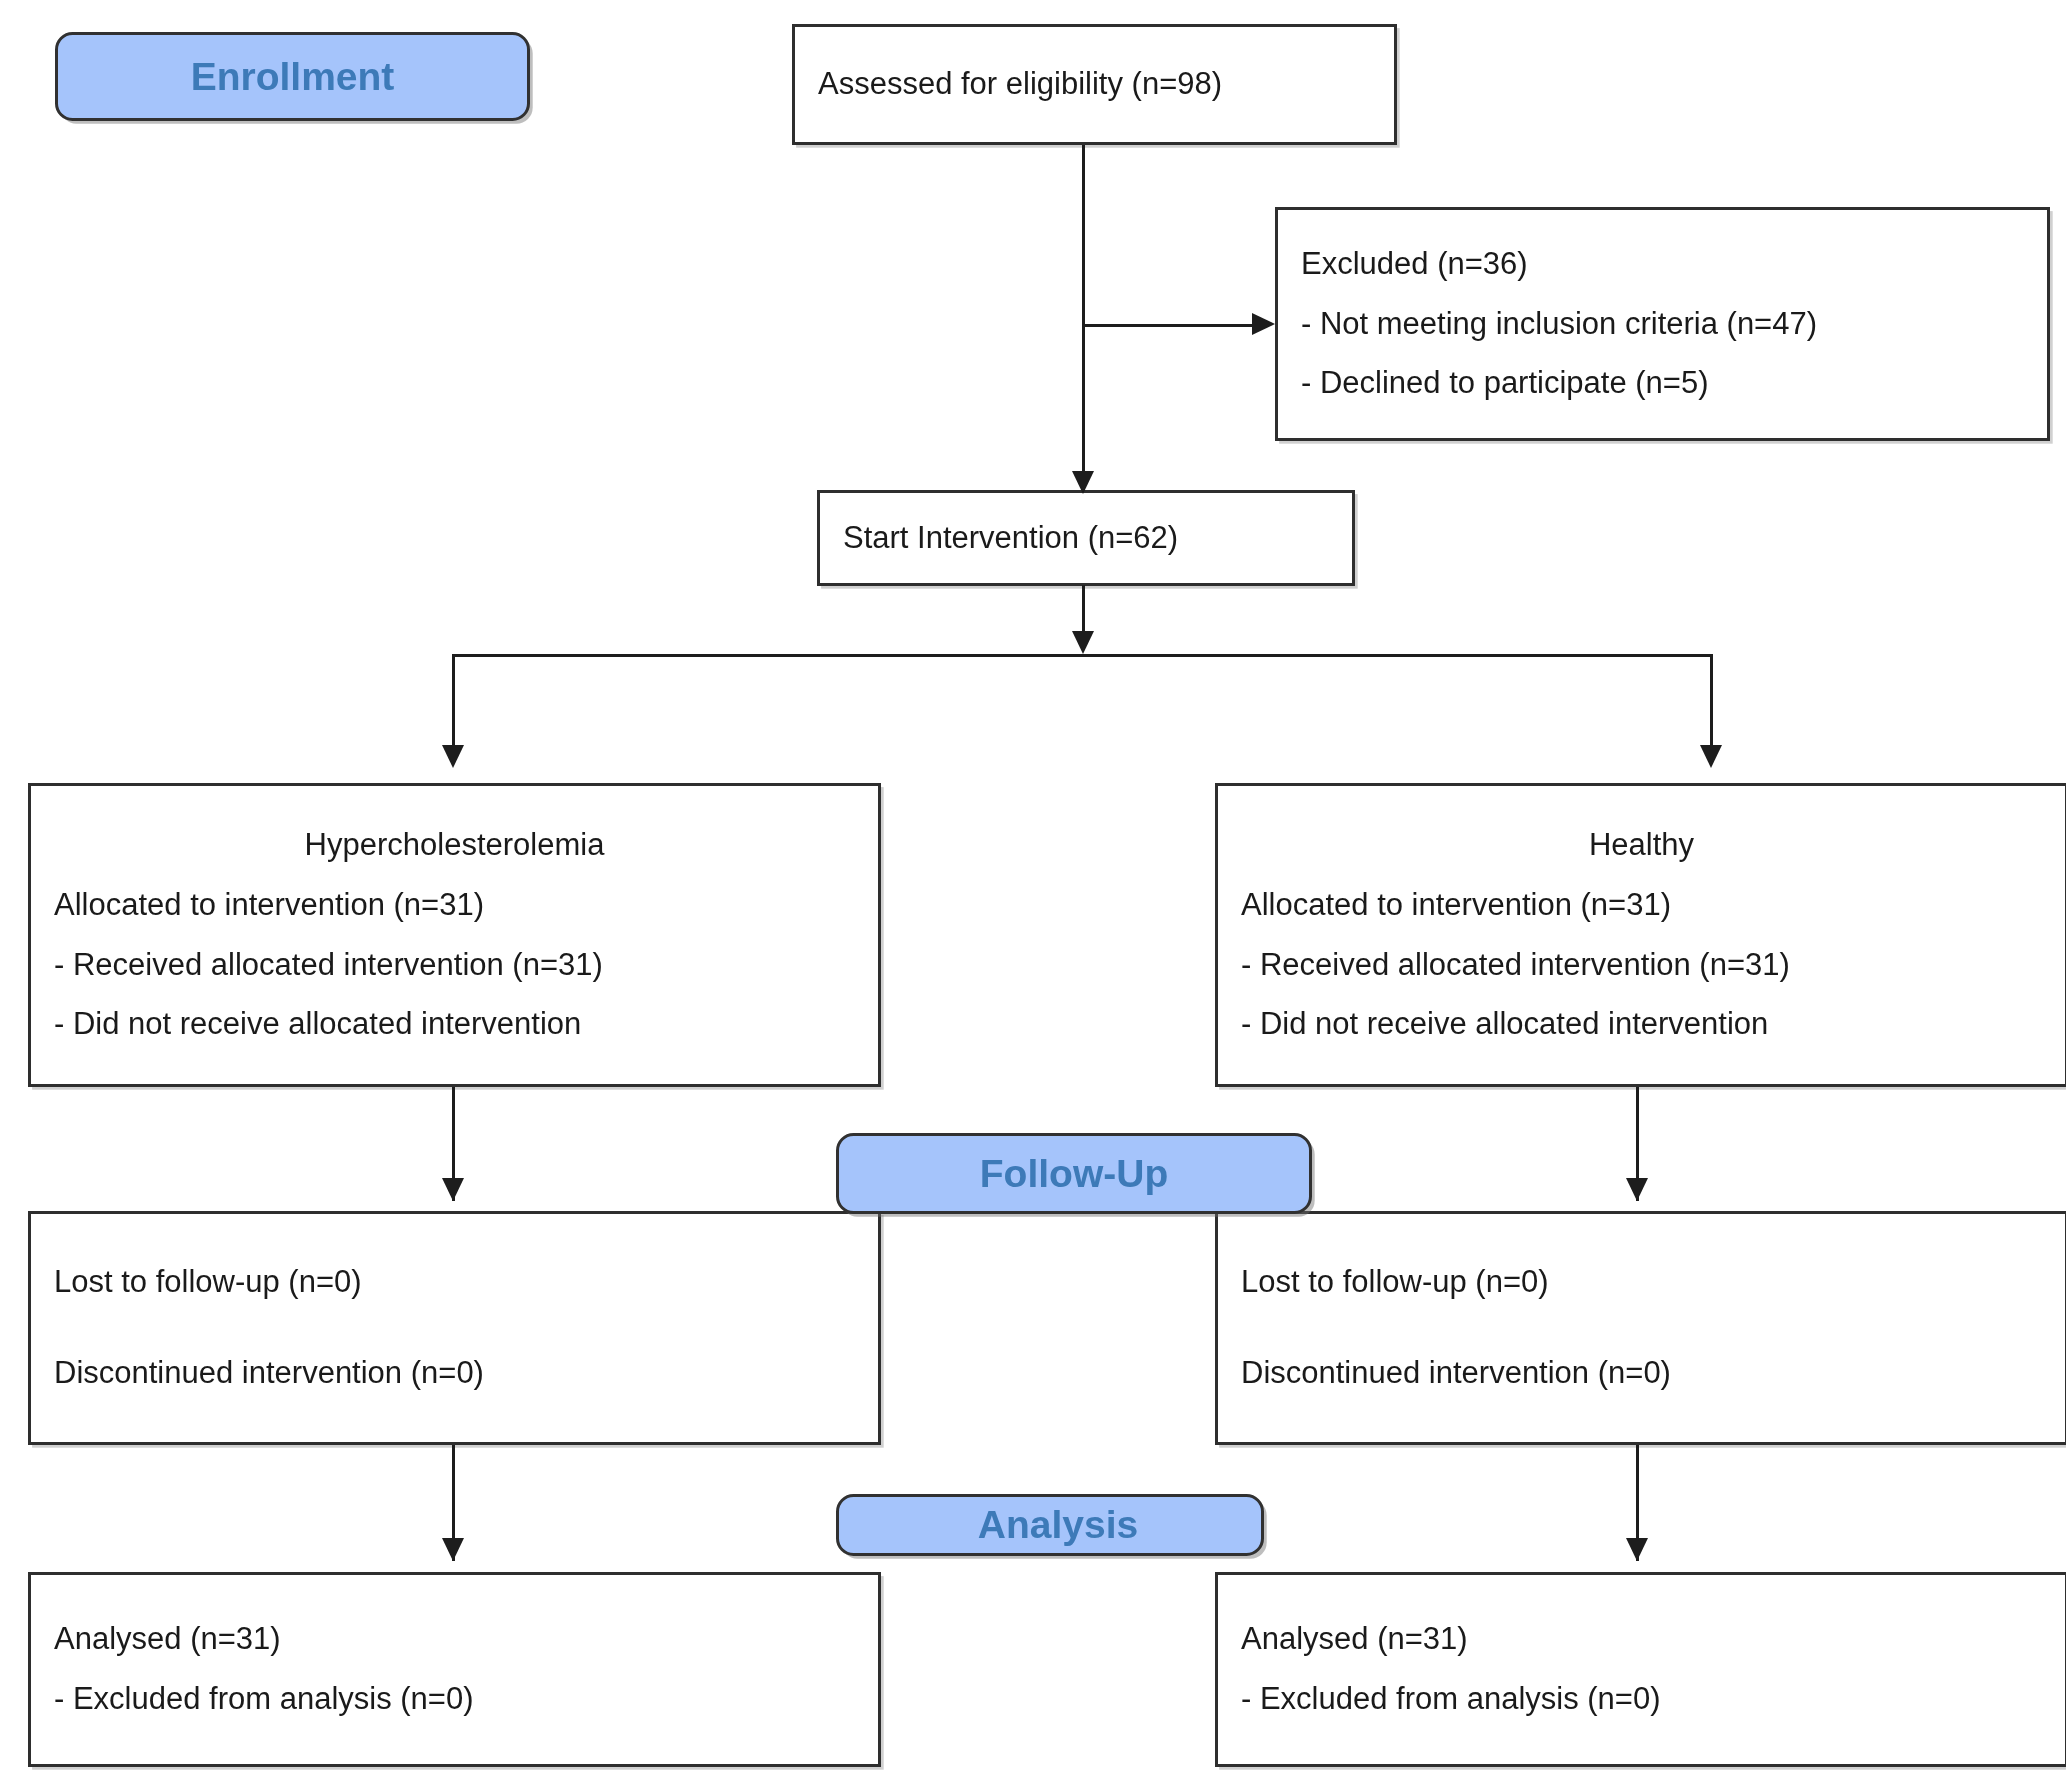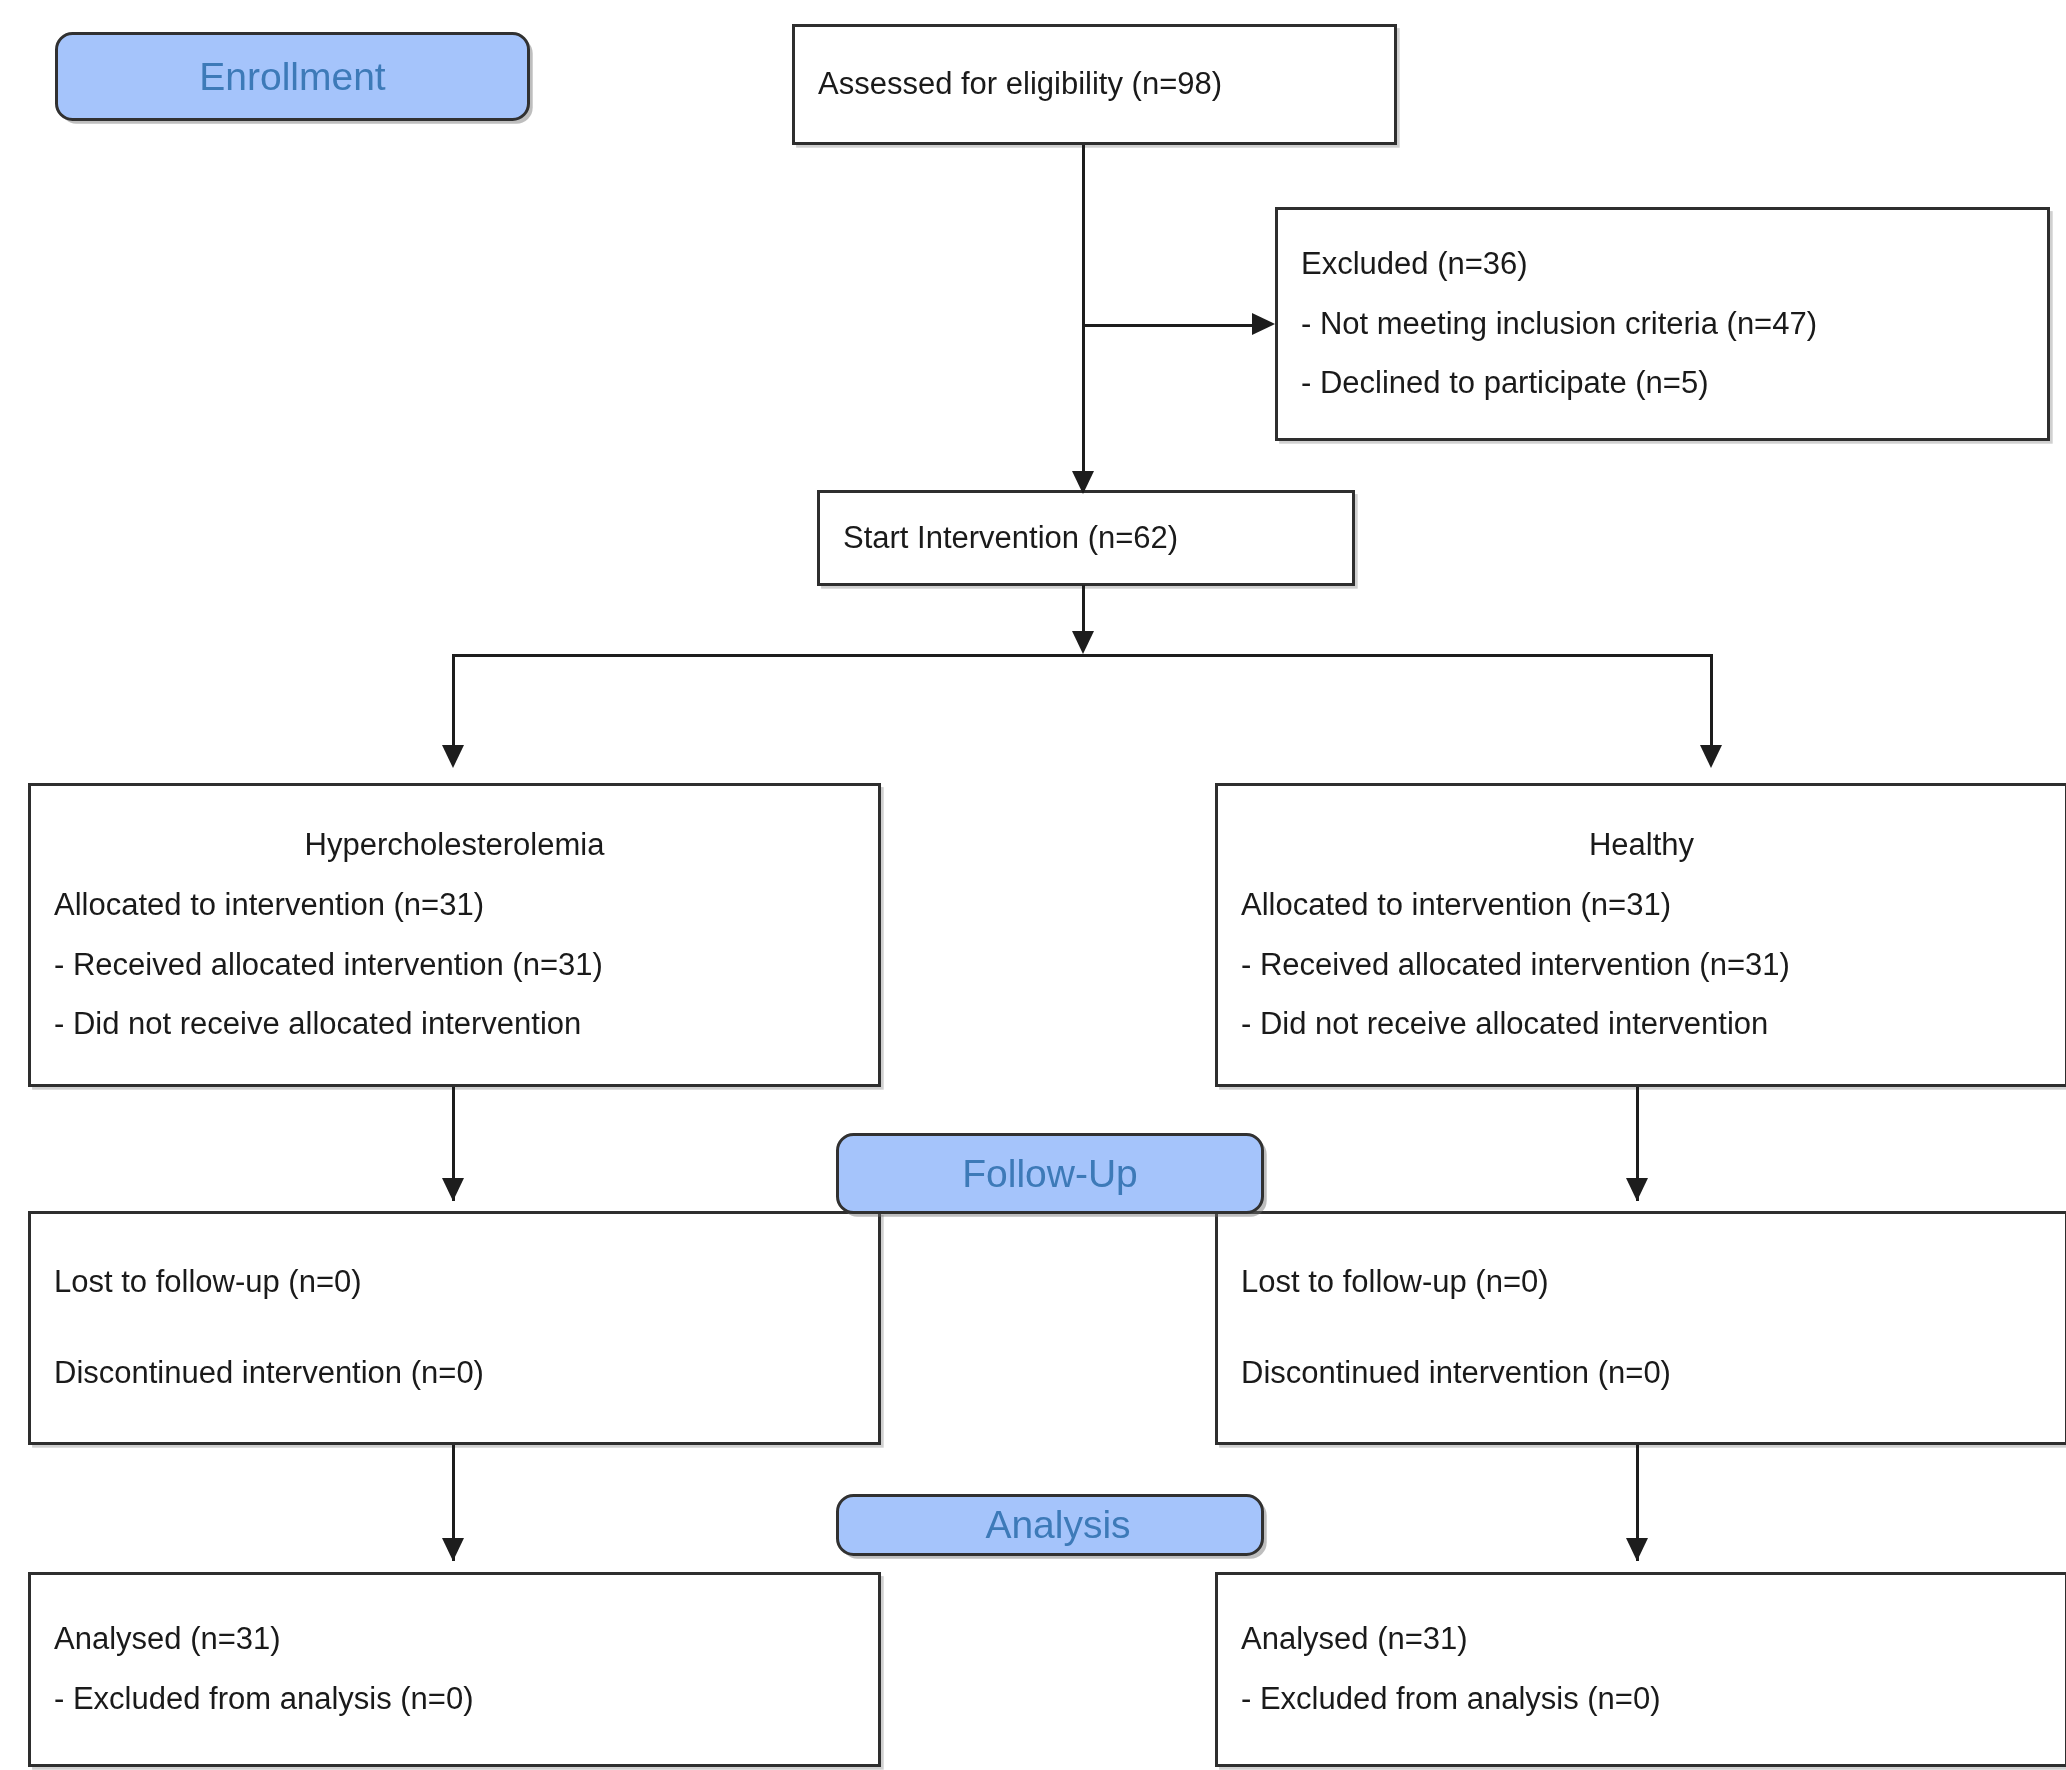--- a/index.html
+++ b/index.html
@@ -51,21 +51,21 @@
     border: 3.4px solid #313131;
     border-radius: 17.5px;
     display: flex;
     align-items: center;
     justify-content: center;
     box-shadow: 4px 4px 0 -1.3px rgba(110,110,110,0.45);
     z-index: 30;
   }
   .badge span {
     font-size: 39px;
-    font-weight: normal;
+    font-weight: bold;
     color: #3d7ab8;
     white-space: nowrap;
   }
 
   
   .vline {
     position: absolute;
     width: 3.4px;
     background: #1d1d1d;
     z-index: 5;
@@ -166,21 +166,21 @@
       <div class="line">- Did not receive allocated intervention</div>
     </div>
   </div>
 
   <div class="vline" style="left:452px; top:1087px; height:114px;"></div>
   <div class="arrow-down" style="left:442px; top:1178px;"></div>
 
   <div class="vline" style="left:1636px; top:1087px; height:114px;"></div>
   <div class="arrow-down" style="left:1626px; top:1178px;"></div>
 
-  <div class="badge" style="left:836px; top:1133px; width:428px; height:81px;">
+  <div class="badge" style="left:836px; top:1133px; width:476px; height:81px;">
     <span>Follow-Up</span>
   </div>
 
   <div class="box" style="left:28px; top:1211px; width:853px; height:234px;">
     <div class="box-inner">
       <div class="line">Lost to follow-up (n=0)</div>
       <div class="gap-lg"></div>
       <div class="line">Discontinued intervention (n=0)</div>
     </div>
   </div>

